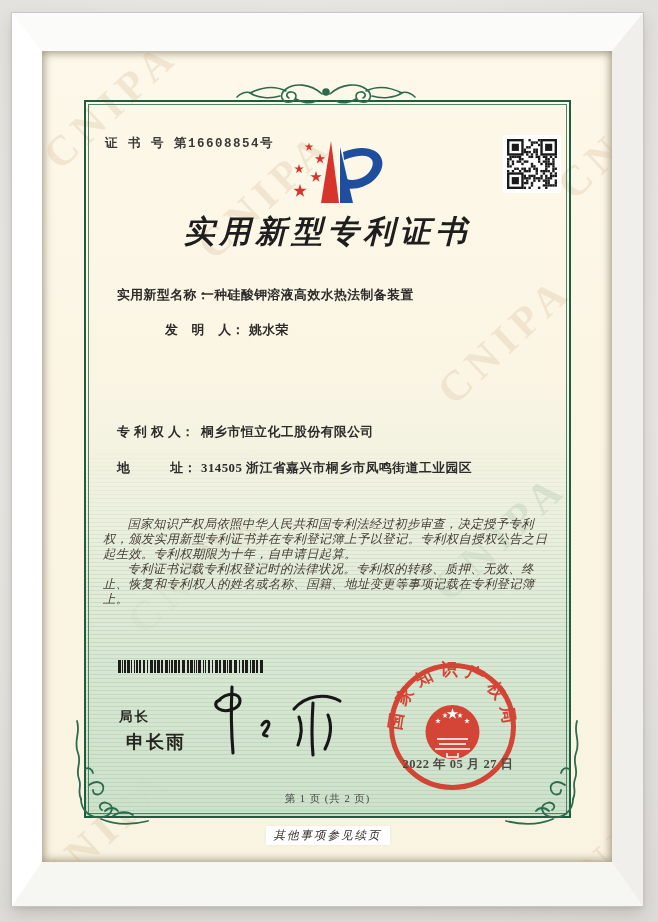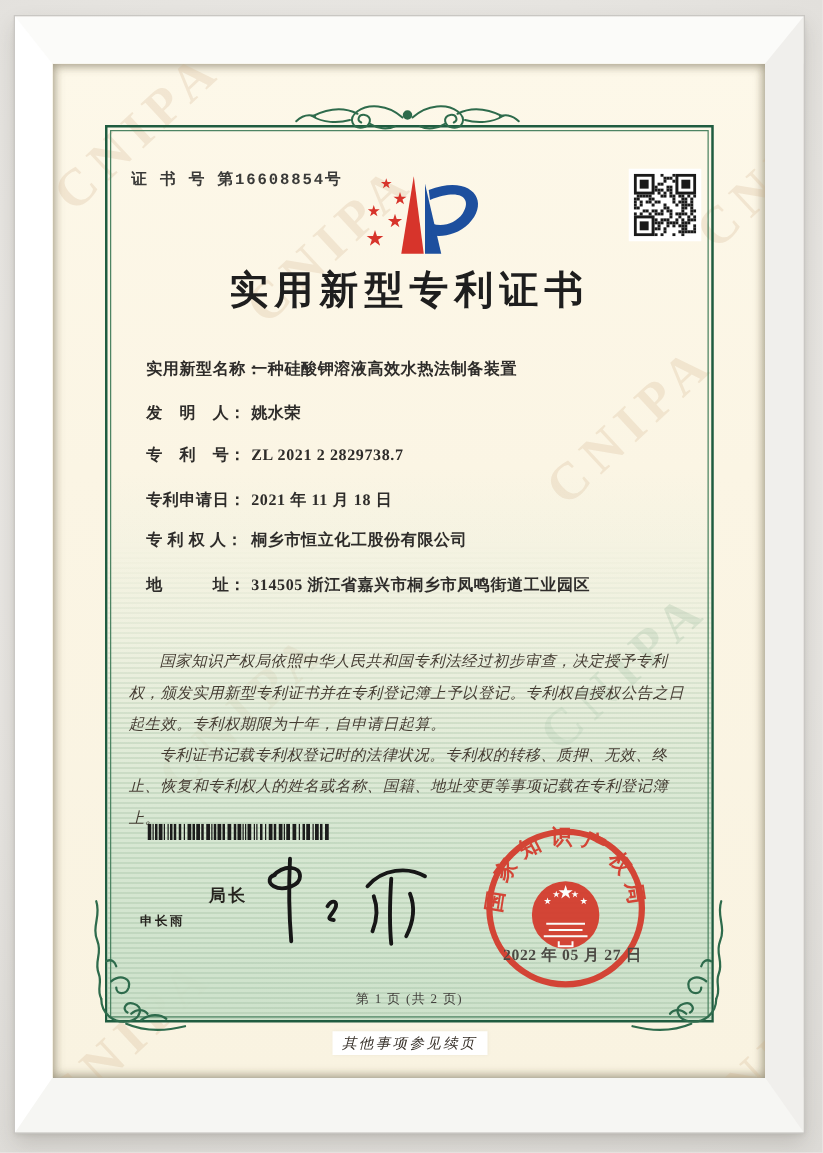--- a/index.html
+++ b/index.html
@@ -41,30 +41,30 @@
     background:repeating-linear-gradient(180deg, rgba(104,148,110,.16) 0 1px, rgba(104,148,110,0) 1px 4px);
     -webkit-mask-image:linear-gradient(180deg, transparent 0%, #000 40%, #000 100%);
             mask-image:linear-gradient(180deg, transparent 0%, #000 40%, #000 100%); }
 
   .orn { position:absolute; pointer-events:none; }
 
   
   .abs { position:absolute; }
   #cert-no { left:63px; top:84px; font-size:12.5px; color:#3a3a38; letter-spacing:1.5px; font-weight:600;font-family:Liberation Mono, monospace; }
   #title { left:42px; top:160px; width:487px; text-align:center; font-size:31px; font-weight:bold;
-           color:#1e1e1e; letter-spacing:5px; }
+           color:#1e1e1e; letter-spacing:5px;font-style:italic; }
   .row { left:75px; font-size:12.8px; color:#2e2c2a; font-weight:600; letter-spacing:.5px; white-space:nowrap; }
   .row .lab { display:inline-block; width:84px; }
   .row .second { position:absolute; left:226px; top:0; }
-  #body-text { left:61px; top:466px; width:453px; font-size:12.3px; line-height:25px;
+  #body-text { left:61px; top:466px; width:453px; font-size:12.3px; line-height:15px;
                color:#453d33; font-style:italic; letter-spacing:.4px; }
   #body-text p { text-indent:2em; }
   #barcode-box { left:76px; top:608px; }
-  #bureau-title { left:77px; top:657px; font-family:Liberation Mono, monospace; font-size:13.5px; font-weight:bold; color:#26241f; letter-spacing:2px;margin-left:48px; }
-  #bureau-name  { left:70px; top:679px; font-family:Liberation Sans, sans-serif; font-size:10px; font-weight:bold; color:#26241f; letter-spacing:2px; }
+  #bureau-title { left:77px; top:657px; font-family:Liberation Mono, monospace; font-size:13.5px; font-weight:bold; color:#26241f; letter-spacing:2px; }
+  #bureau-name  { left:84px; top:679px; font-family:Liberation Sans, sans-serif; font-size:18px; font-weight:bold; color:#26241f; letter-spacing:2px; }
   #signature { left:158px; top:630px; }
   #seal { left:342px; top:607px; }
   #seal-date { left:336px; top:705px; width:160px; text-align:center; font-size:12.5px;
                font-weight:bold; color:#4c4a44; letter-spacing:.5px; z-index:5; }
   #page-info { left:42px; top:741px; width:487px; text-align:center; font-size:10.5px; color:#44423e; letter-spacing:1px; }
   #footer-note { left:42px; top:774px; width:487px; text-align:center; }
   #footer-note span { display:inline-block; background:#ffffff; padding:2px 8px; font-size:11.5px;
                font-style:italic; color:#37312a; letter-spacing:2px; box-shadow:0 0 3px rgba(0,0,0,.05); }
 </style>
 </head>
@@ -290,28 +290,22 @@
           <rect x="2.380952380952381" y="35.714285714285715" width="11.904761904761905" height="11.904761904761905" fill="#ffffff"></rect>
           <rect x="4.761904761904762" y="38.095238095238095" width="7.142857142857142" height="7.142857142857142" fill="#1a1a1a"></rect>
         </svg>
     </div>
 
     <div class="abs" id="title">实用新型专利证书</div>
 
     <div class="abs row" style="top:236px;">
       <span class="lab">实用新型名称：</span><span>一种硅酸钾溶液高效水热法制备装置</span>
     </div>
-    <div class="abs row" style="top:271px;">
+    <div class="abs row" style="top:271px;margin-left:48px;">
       <span class="lab">发　明　人：</span><span>姚水荣</span>
-    </div>
-    <div class="abs row" style="top:305px;">
-      <span class="lab">专　利　号：</span><span>ZL 2021 2 2829738.7</span>
-    </div>
-    <div class="abs row" style="top:341px;">
-      <span class="lab">专利申请日：</span><span>2021 年 11 月 18 日</span>
     </div>
     <div class="abs row" style="top:373px;">
       <span class="lab">专 利 权 人：</span><span>桐乡市恒立化工股份有限公司</span>
     </div>
     <div class="abs row" style="top:409px;">
       <span class="lab">地　　　址：</span><span>314505 浙江省嘉兴市桐乡市凤鸣街道工业园区</span>
     </div>
 
     <div class="abs" id="body-text">
       <p>国家知识产权局依照中华人民共和国专利法经过初步审查，决定授予专利权，颁发实用新型专利证书并在专利登记簿上予以登记。专利权自授权公告之日起生效。专利权期限为十年，自申请日起算。</p>

